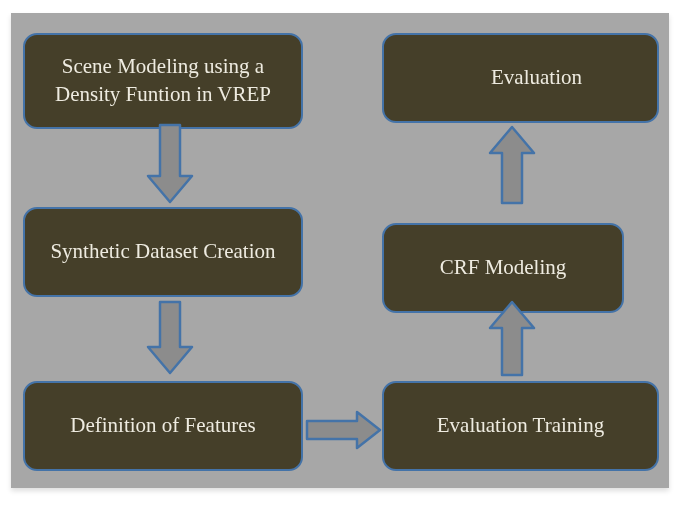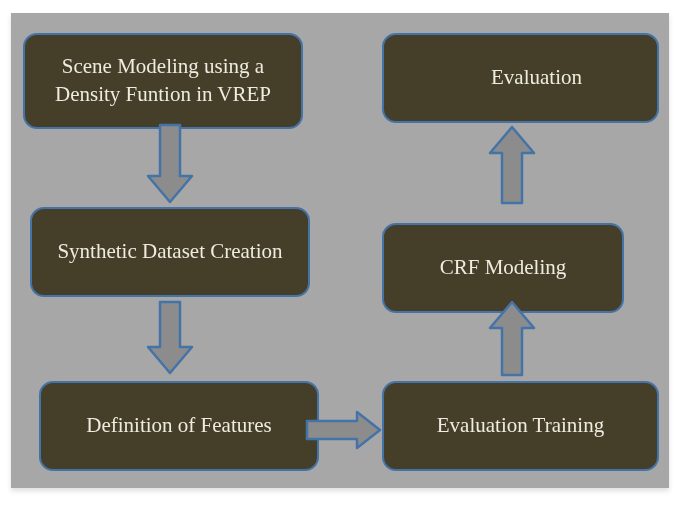--- a/index.html
+++ b/index.html
@@ -33,22 +33,22 @@
     color: #eeebe0;
     display: flex;
     align-items: center;
     justify-content: center;
     text-align: center;
     font-size: 21px;
     line-height: 1.32;
     padding: 6px 12px;
   }
   .n1 { left: 12px;  top: 20px;  width: 280px; height: 96px; }
-  .n2 { left: 12px;  top: 194px; width: 280px; height: 90px; margin-left: 7px; }
-  .n3 { left: 28px;  top: 368px; width: 280px; height: 90px; }
+  .n2 { left: 12px;  top: 194px; width: 280px; height: 90px; }
+  .n3 { left: 12px;  top: 368px; width: 280px; height: 90px; }
   .n4 { left: 371px; top: 368px; width: 277px; height: 90px; }
   .n5 { left: 371px; top: 194px; width: 242px; height: 90px; margin-top: 16px; }
   .n6 { left: 371px; top: 20px;  width: 277px; height: 90px; padding-left: 44px; }
   .arrow {
     position: absolute;
     overflow: visible;
   }
   .arrow polygon {
     fill: #8c8c8c;
     stroke: #4473a8;

